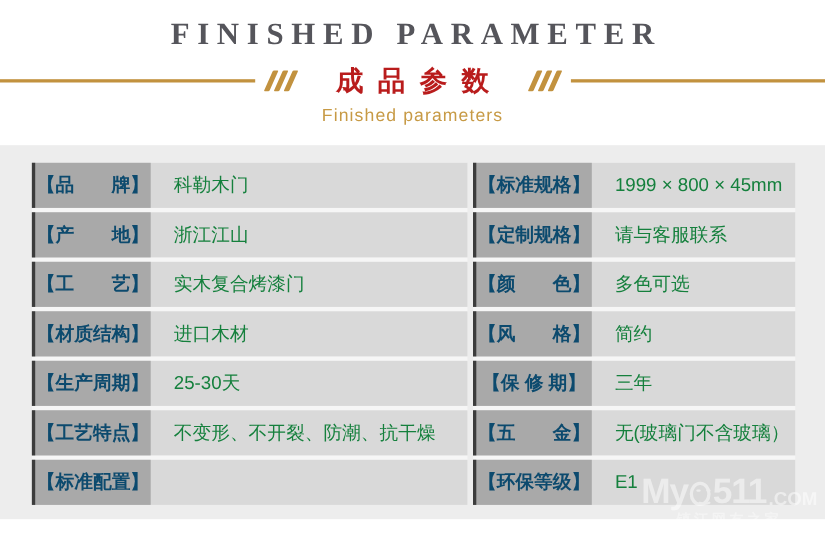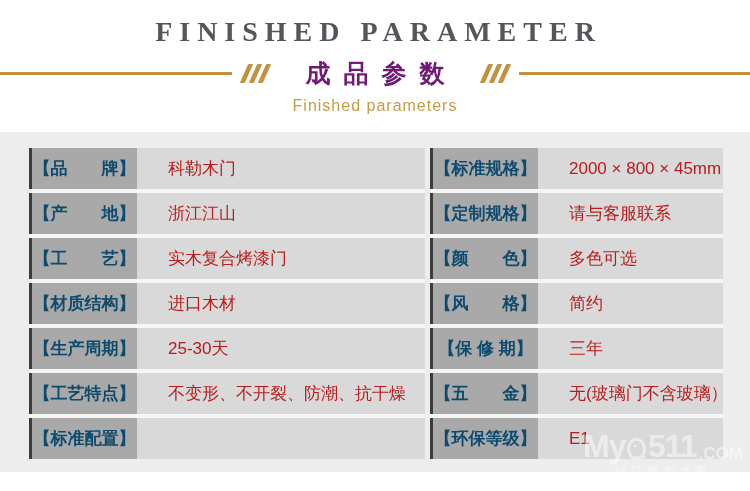--- a/index.html
+++ b/index.html
@@ -19,21 +19,21 @@
     position:absolute; top:57px; left:0; right:0; height:32px;
     display:flex; align-items:center;
   }
   .gold-line { flex:1; height:3px; background:#c2923f; }
   .slashes { display:flex; align-items:center; margin:0 10px; }
   .slashes i {
     display:block; width:5px; height:19px; background:#c2923f;
     transform:skewX(-24deg); margin:0 2px; border-radius:1px;
   }
   .title-cn {
-    font-size:25px; font-weight:700; color:#701a75;
+    font-size:25px; font-weight:700; color:#b91c1c;
     letter-spacing:13px; padding-left:13px; margin:0 14px; white-space:nowrap;
   }
   .subtitle {
     position:absolute; top:97px; left:0; right:0; text-align:center;
     font-size:16px; font-weight:500; color:#c79a45; letter-spacing:1px;
   }
 
   
   .param-section {
     position:absolute; top:132px; left:0; width:750px; height:340px;
@@ -48,21 +48,21 @@
   .col-right { left:430px; width:293px; }
   .row { display:flex; height:41px; background:#d9d9d9; }
   .param-label {
     width:108px; flex:0 0 108px;
     background:#a9a9a9; border-left:3px solid #3c3c3c;
     display:flex; align-items:center; justify-content:center;
     font-size:17px; font-weight:700; color:#0c4a6e; white-space:nowrap;
   }
   .param-value {
     flex:1; display:flex; align-items:center;
-    padding-left:31px; font-size:17px; color:#b91c1c; white-space:nowrap;
+    padding-left:21px; font-size:17px; color:#15803d; white-space:nowrap;
   }
 
   
   .watermark {
     position:absolute; left:583px; top:430px; width:160px;
     color:#ffffff; opacity:0.5; text-align:center; line-height:1;
     pointer-events:none;
   }
   .wm-line1 { display:flex; align-items:flex-end; justify-content:flex-end; }
   .wm-big { font-size:32px; font-weight:800; letter-spacing:-1px; }
@@ -139,21 +139,21 @@
     <div class="param-value">不变形、不开裂、防潮、抗干燥</div>
   </div>
 
   <div class="row">
     <div class="param-label">【标准配置】</div>
   </div>
 </div>
     <div class="col col-right" id="col-right">
   <div class="row">
     <div class="param-label">【标准规格】</div>
-    <div class="param-value">2000 × 800 × 45mm</div>
+    <div class="param-value">1999 × 800 × 45mm</div>
   </div>
 
   <div class="row">
     <div class="param-label">【定制规格】</div>
     <div class="param-value">请与客服联系</div>
   </div>
 
   <div class="row">
     <div class="param-label">【颜　　色】</div>
     <div class="param-value">多色可选</div>

